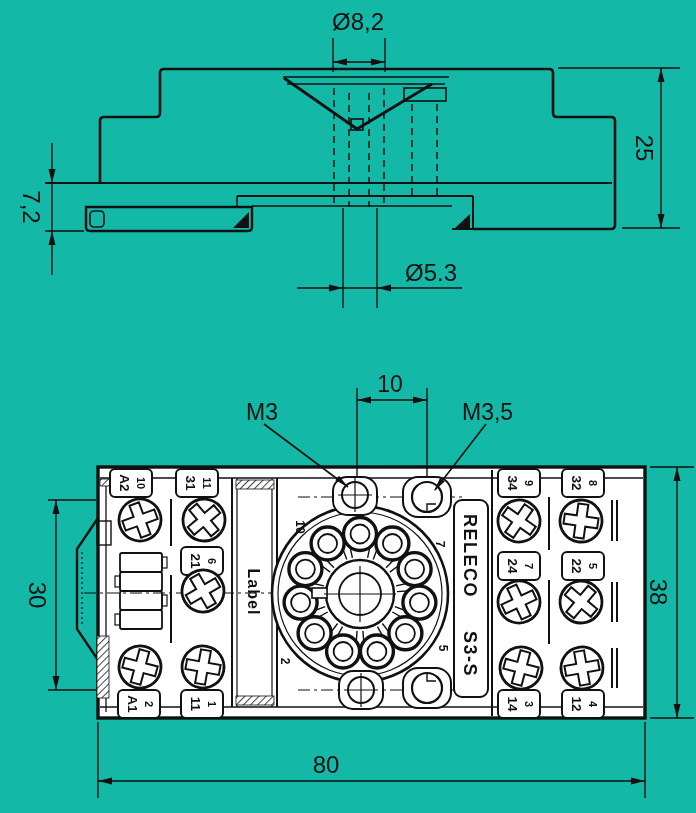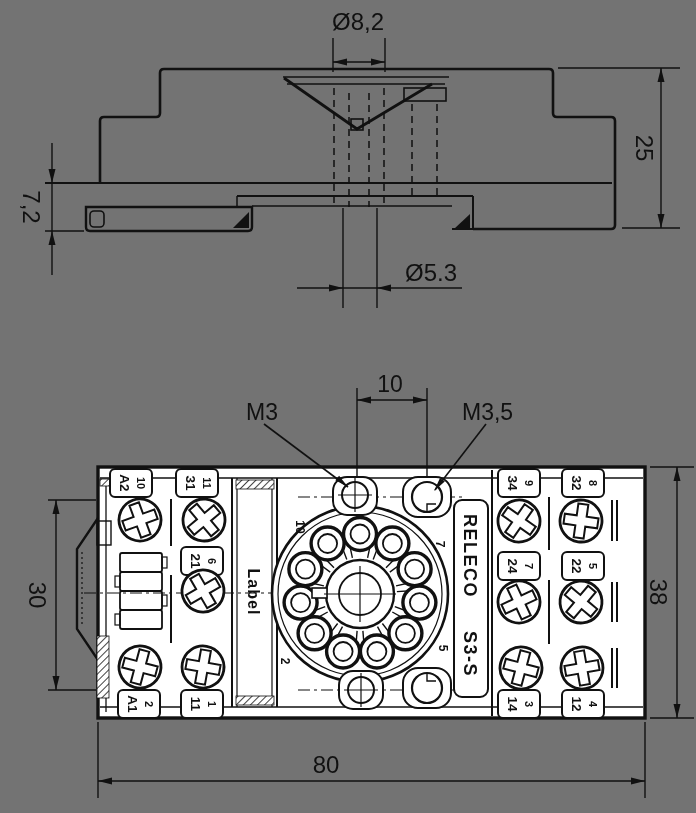--- a/index.html
+++ b/index.html
@@ -1,16 +1,16 @@
 <!DOCTYPE html>
 <html><head>
 <meta charset="utf-8">
 <style>
   html,body{margin:0;padding:0;background:#fff;}
-  .page{width:696px;height:813px;background:#737373;position:relative;overflow:hidden;}
+  .page{width:696px;height:813px;background:#14b8a6;position:relative;overflow:hidden;}
   svg{display:block;}
   text{font-family:"Liberation Sans","DejaVu Sans",sans-serif;fill:#111;}
   .dim{font-size:24px;}
   .dim-sm{font-size:23px;}
   .term-big{font-size:13.5px;font-weight:bold;}
   .term-pin{font-size:11px;font-weight:bold;}
   .ringpin{font-size:12px;font-weight:bold;}
   .brand{font-size:18px;font-weight:bold;letter-spacing:1.5px;}
   .labeltxt{font-size:16px;font-weight:bold;letter-spacing:1px;}
   .ln{stroke:#111;fill:none;}

